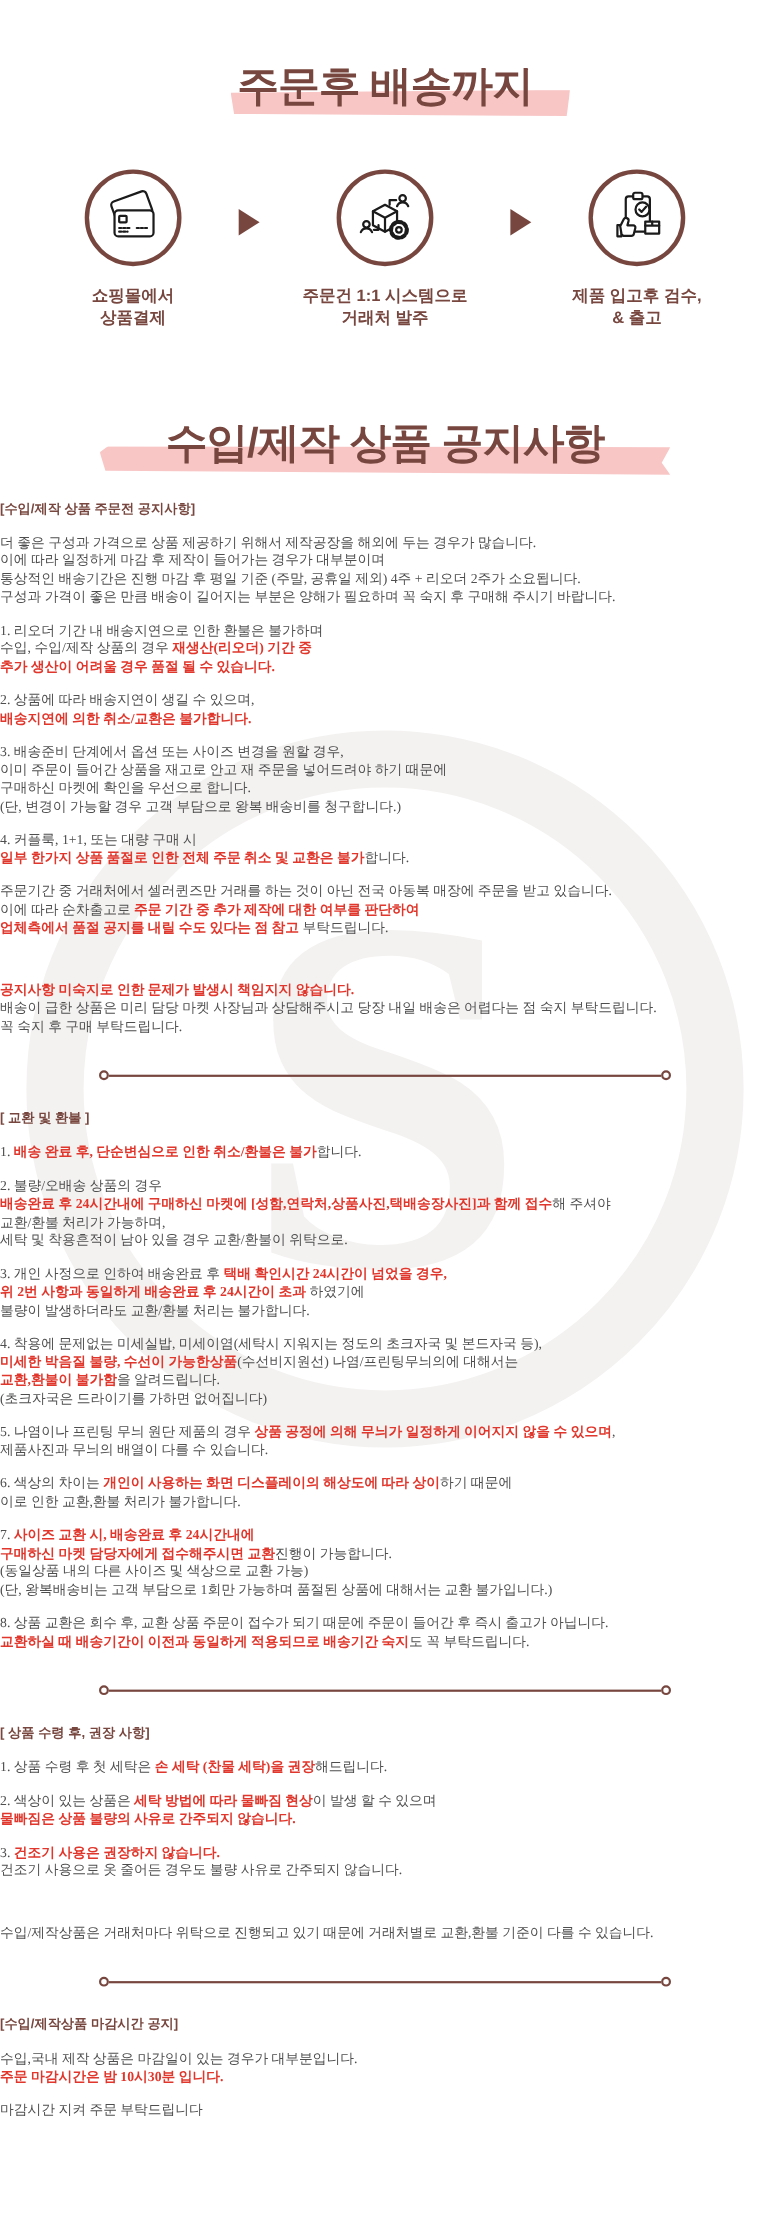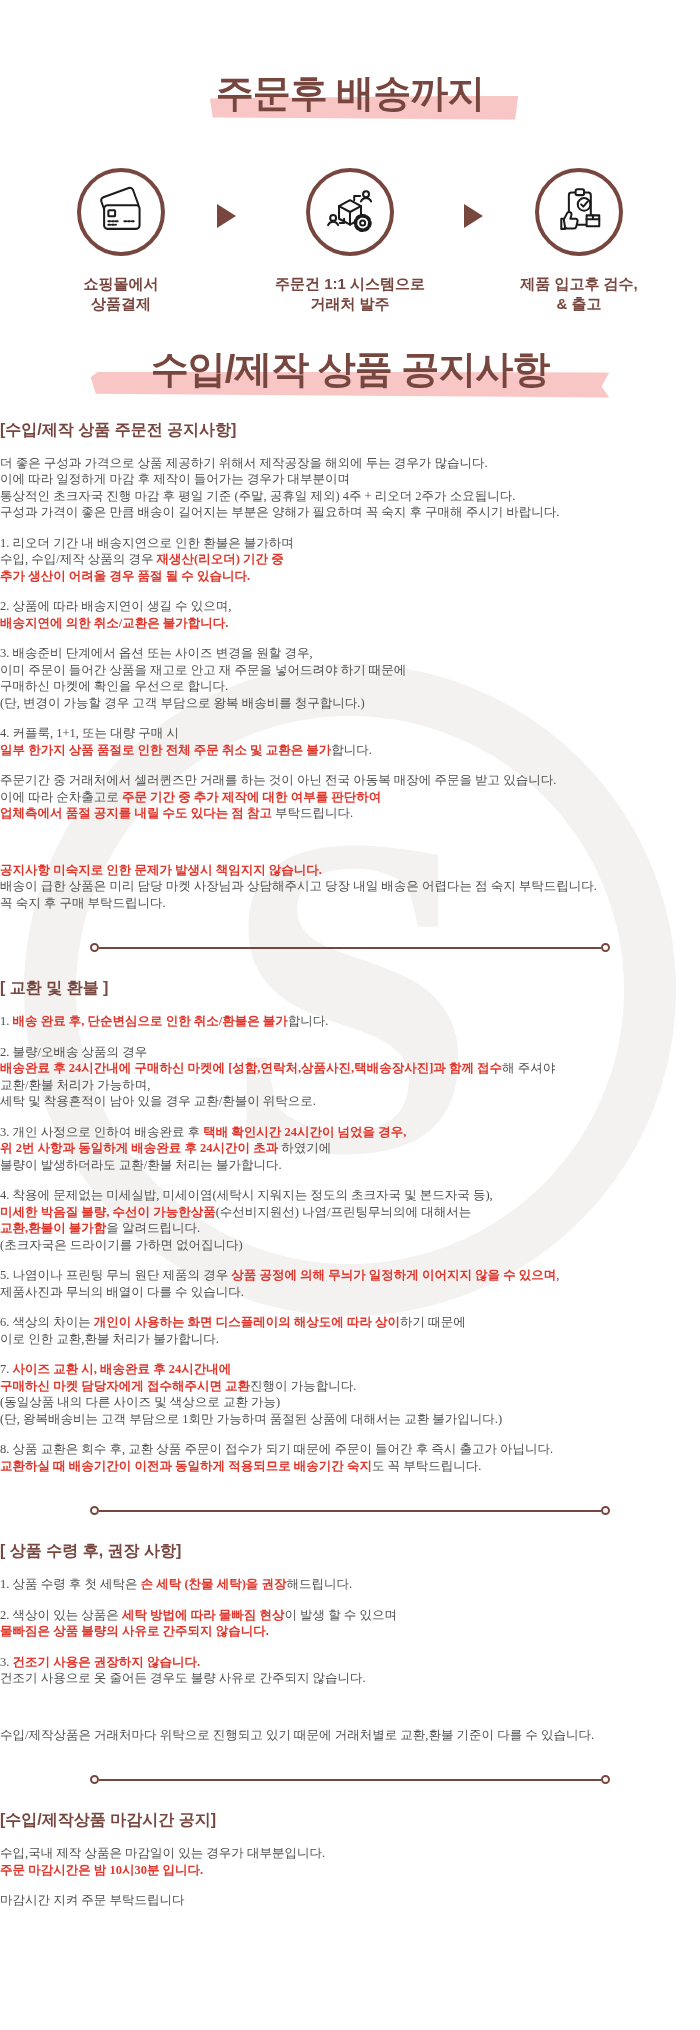--- a/index.html
+++ b/index.html
@@ -9,21 +9,21 @@
     --gray:#4e4e4e;
     --ink:#1b1b1b;
   }
   *{box-sizing:border-box;}
   html,body{margin:0;padding:0;background:#ffffff;}
   .page{
     width:700px;height:2030px;margin:0 auto;position:relative;overflow:hidden;
     background:#ffffff;font-family:"Liberation Sans","DejaVu Sans",sans-serif;
   }
   .watermark{position:absolute;left:0;top:560px;width:700px;height:900px;z-index:0;pointer-events:none;}
-  .content{position:relative;z-index:1;padding-top:70px;}
+  .content{position:relative;z-index:1;padding-top:56px;}
 
   
   .big-title{margin:0;text-align:center;font-size:38px;font-weight:800;
     color:var(--brown);letter-spacing:-1px;line-height:1.25;}
   .hl{display:inline-block;position:relative;z-index:0;padding:0 4px;}
   .hl::after{content:"";position:absolute;z-index:-1;background:var(--pink);}
   .hl-1::after{left:-2px;right:-30px;bottom:-2px;height:24px;
     clip-path:polygon(0 12%,100% 0,99% 100%,1% 92%);}
   .hl-2::after{left:-56px;right:-56px;bottom:-4px;height:26px;
     clip-path:polygon(0% 22%,1.5% 0%,100% 4%,98.5% 58%,100% 100%,1% 86%);}
@@ -35,22 +35,22 @@
   .step.mid{width:216px;}
   .step-circle{width:88px;height:88px;border:4px solid var(--brown);border-radius:50%;
     margin:0 auto;display:flex;align-items:center;justify-content:center;background:#fff;}
   .step-circle svg{width:54px;height:54px;stroke:var(--ink);stroke-width:2.4;fill:none;
     stroke-linecap:round;stroke-linejoin:round;}
   .step-label{margin-top:18px;color:var(--brown);font-size:15px;font-weight:700;line-height:1.35;}
   .arrow{width:0;height:0;border-top:12px solid transparent;border-bottom:12px solid transparent;
     border-left:19px solid var(--brown);margin-top:36px;flex:none;}
 
   
-  .notice{margin-top:32px;text-align:center;text-decoration:underline;}
-  .sec-header{color:var(--brown);font-weight:700;font-size:16px;margin:26px 0 8px;}
+  .notice{margin-top:80px;text-align:center;text-decoration:underline;}
+  .sec-header{color:var(--brown);font-weight:700;font-size:12px;margin:26px 0 8px;}
   .para{margin-top:14px;font-size:12.5px;line-height:1.32;color:var(--gray);}
   .para.gap-lg{margin-top:40px;}
   .line{white-space:nowrap;font-family:Liberation Serif, serif;}
   .seg-r{color:var(--red);font-weight:700;}
   .divider{display:flex;align-items:center;justify-content:center;margin:32px auto 4px;width:520px;}
   .divider .ring{width:9px;height:9px;border:2.5px solid var(--brown);border-radius:50%;
     background:#fff;flex:none;}
   .divider .bar{height:2px;background:var(--brown);flex:1;}
 </style>
 </head>
@@ -138,21 +138,21 @@
 
     <h1 class="big-title notice">
       <span class="hl hl-2">수입/제작 상품 공지사항</span>
     </h1>
 
     <div id="notice-body">
         <h3 class="sec-header">[수입/제작 상품 주문전 공지사항]</h3>
         <div class="para">
           <div class="line"><span class="seg-g">더 좋은 구성과 가격으로 상품 제공하기 위해서 제작공장을 해외에 두는 경우가 많습니다.</span></div>
           <div class="line"><span class="seg-g">이에 따라 일정하게 마감 후 제작이 들어가는 경우가 대부분이며</span></div>
-          <div class="line"><span class="seg-g">통상적인 초크자국 진행 마감 후 평일 기준 (주말, 공휴일 제외) 4주 + 리오더 2주가 소요됩니다.</span></div>
+          <div class="line"><span class="seg-g">통상적인 배송기간은 진행 마감 후 평일 기준 (주말, 공휴일 제외) 4주 + 리오더 2주가 소요됩니다.</span></div>
           <div class="line"><span class="seg-g">구성과 가격이 좋은 만큼 배송이 길어지는 부분은 양해가 필요하며 꼭 숙지 후 구매해 주시기 바랍니다.</span></div>
         </div>
         <div class="para">
           <div class="line"><span class="seg-g">1. 리오더 기간 내 배송지연으로 인한 환불은 불가하며</span></div>
           <div class="line"><span class="seg-g">수입, 수입/제작 상품의 경우 </span><span class="seg-r">재생산(리오더) 기간 중</span></div>
           <div class="line"><span class="seg-r">추가 생산이 어려울 경우 품절 될 수 있습니다.</span></div>
         </div>
         <div class="para">
           <div class="line"><span class="seg-g">2. 상품에 따라 배송지연이 생길 수 있으며,</span></div>
           <div class="line"><span class="seg-r">배송지연에 의한 취소/교환은 불가합니다.</span></div>

